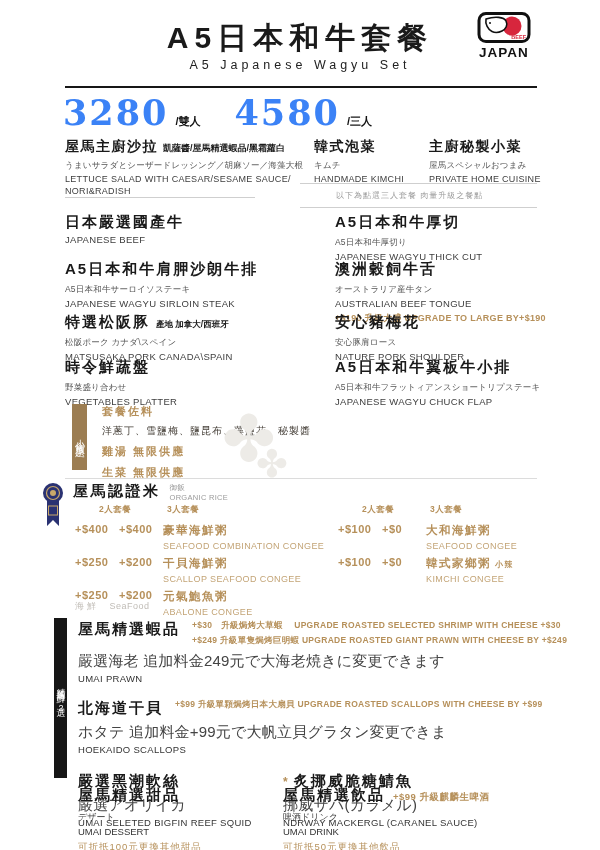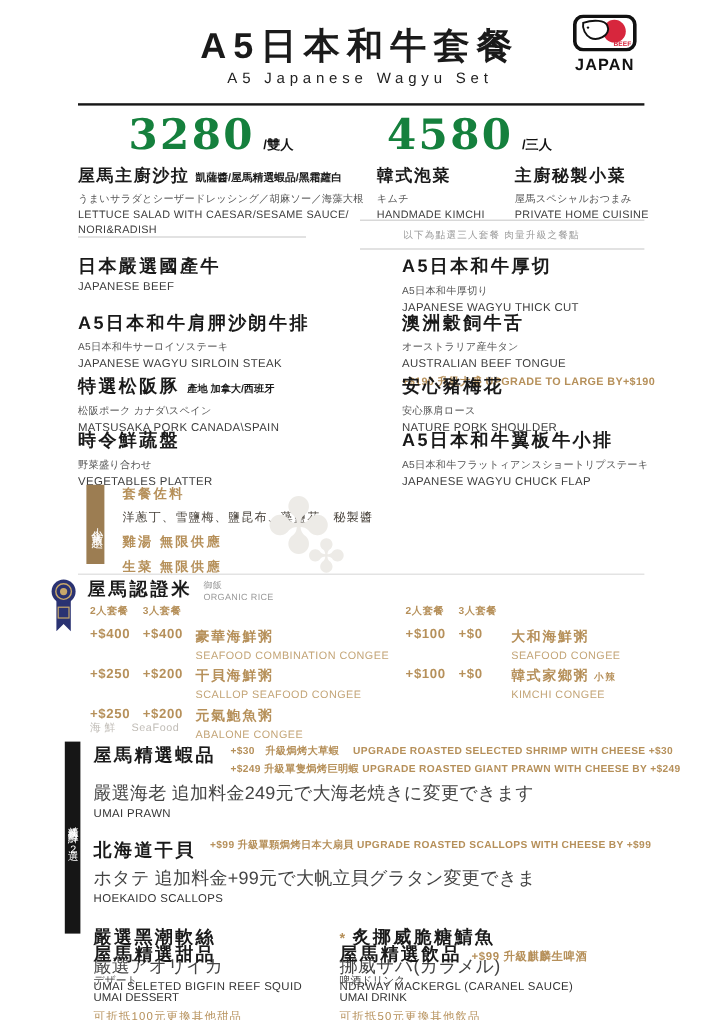--- a/index.html
+++ b/index.html
@@ -8,21 +8,21 @@
   .abs{position:absolute;}
   
   .title{top:18px;left:0;width:100%;text-align:center;font-size:30px;font-weight:800;letter-spacing:6px;}
   .subtitle{top:58px;left:0;width:100%;text-align:center;font-size:12.5px;letter-spacing:4px;color:#222;}
   .logo{left:476px;top:12px;width:56px;text-align:center;}
   .logo .beef{position:absolute;right:6px;top:22px;font-size:5.5px;font-weight:bold;color:#d7263d;letter-spacing:0;}
   .logo .japan{font-size:13.5px;font-weight:800;letter-spacing:1px;color:#111;margin-top:-2px;}
   .rule-main{top:86px;left:65px;width:472px;height:2px;background:#171717;}
   
   .prices{top:92px;left:63px;display:flex;align-items:baseline;}
-  .amount{font-family:"DejaVu Serif",serif;font-weight:bold;font-size:35px;color:#15803d;letter-spacing:2px;margin-left:44px;}
+  .amount{font-family:"DejaVu Serif",serif;font-weight:bold;font-size:35px;color:#3b82f6;letter-spacing:2px;}
   .unit{font-size:11px;font-weight:bold;color:#111;margin-left:7px;}
   .gap{width:34px;}
   
   .zh{font-size:14px;font-weight:800;letter-spacing:1.5px;white-space:nowrap;}
   .zh-note{font-size:9px;font-weight:800;margin-left:5px;letter-spacing:0;}
   .jp{font-size:8.5px;color:#555;margin-top:4px;white-space:nowrap;letter-spacing:0.2px;}
   .en{font-size:9px;color:#3d3d3d;margin-top:2px;letter-spacing:0.3px;white-space:nowrap;}
   .starter1{top:138px;left:65px;width:245px;}
   .starter2{top:138px;left:314px;width:105px;}
   .starter3{top:138px;left:429px;width:115px;}
@@ -55,21 +55,21 @@
   .rule2{top:478px;left:65px;width:472px;height:1px;background:#dcdcdc;}
   
   .rice{top:482px;left:42px;width:500px;height:130px;}
   .badge{position:absolute;left:0;top:0;}
   .rice-head{margin-left:31px;display:flex;align-items:flex-start;}
   .rice-title{font-size:15px;font-weight:800;letter-spacing:2.5px;}
   .rice-sub{margin-left:9px;font-size:7.5px;color:#9a9a9a;line-height:1.35;letter-spacing:0.3px;margin-top:1px;}
   .congee-col{position:absolute;top:22px;}
   .ccl{left:33px;} .ccr{left:296px;}
   .congee-head{display:flex;font-size:8.5px;color:#b6905a;font-weight:800;margin-bottom:7px;}
-  .ch{width:44px;letter-spacing:0.5px;}
+  .ch{width:44px;letter-spacing:0.5px;margin-left:24px;}
   .congee-row{display:flex;margin-bottom:5px;}
   .cp{width:44px;font-size:11px;font-weight:bold;color:#b6905a;letter-spacing:0.5px;}
   .cname{font-size:11.5px;font-weight:800;color:#b6905a;letter-spacing:1.5px;white-space:nowrap;}
   .cnote{font-size:8px;margin-left:4px;}
   .cen{font-size:9px;color:#c3a476;letter-spacing:0.4px;margin-top:3px;white-space:nowrap;}
   .rice-foot{position:absolute;left:33px;top:118px;font-size:9px;color:#c0bcb6;}
   .rf-zh{letter-spacing:3px;} .rf-en{margin-left:8px;letter-spacing:0.5px;}
   
   .seafood{top:612px;left:54px;width:492px;}
   .sf-bar{position:absolute;left:0;top:6px;width:13px;height:160px;background:#161616;color:#fff;

